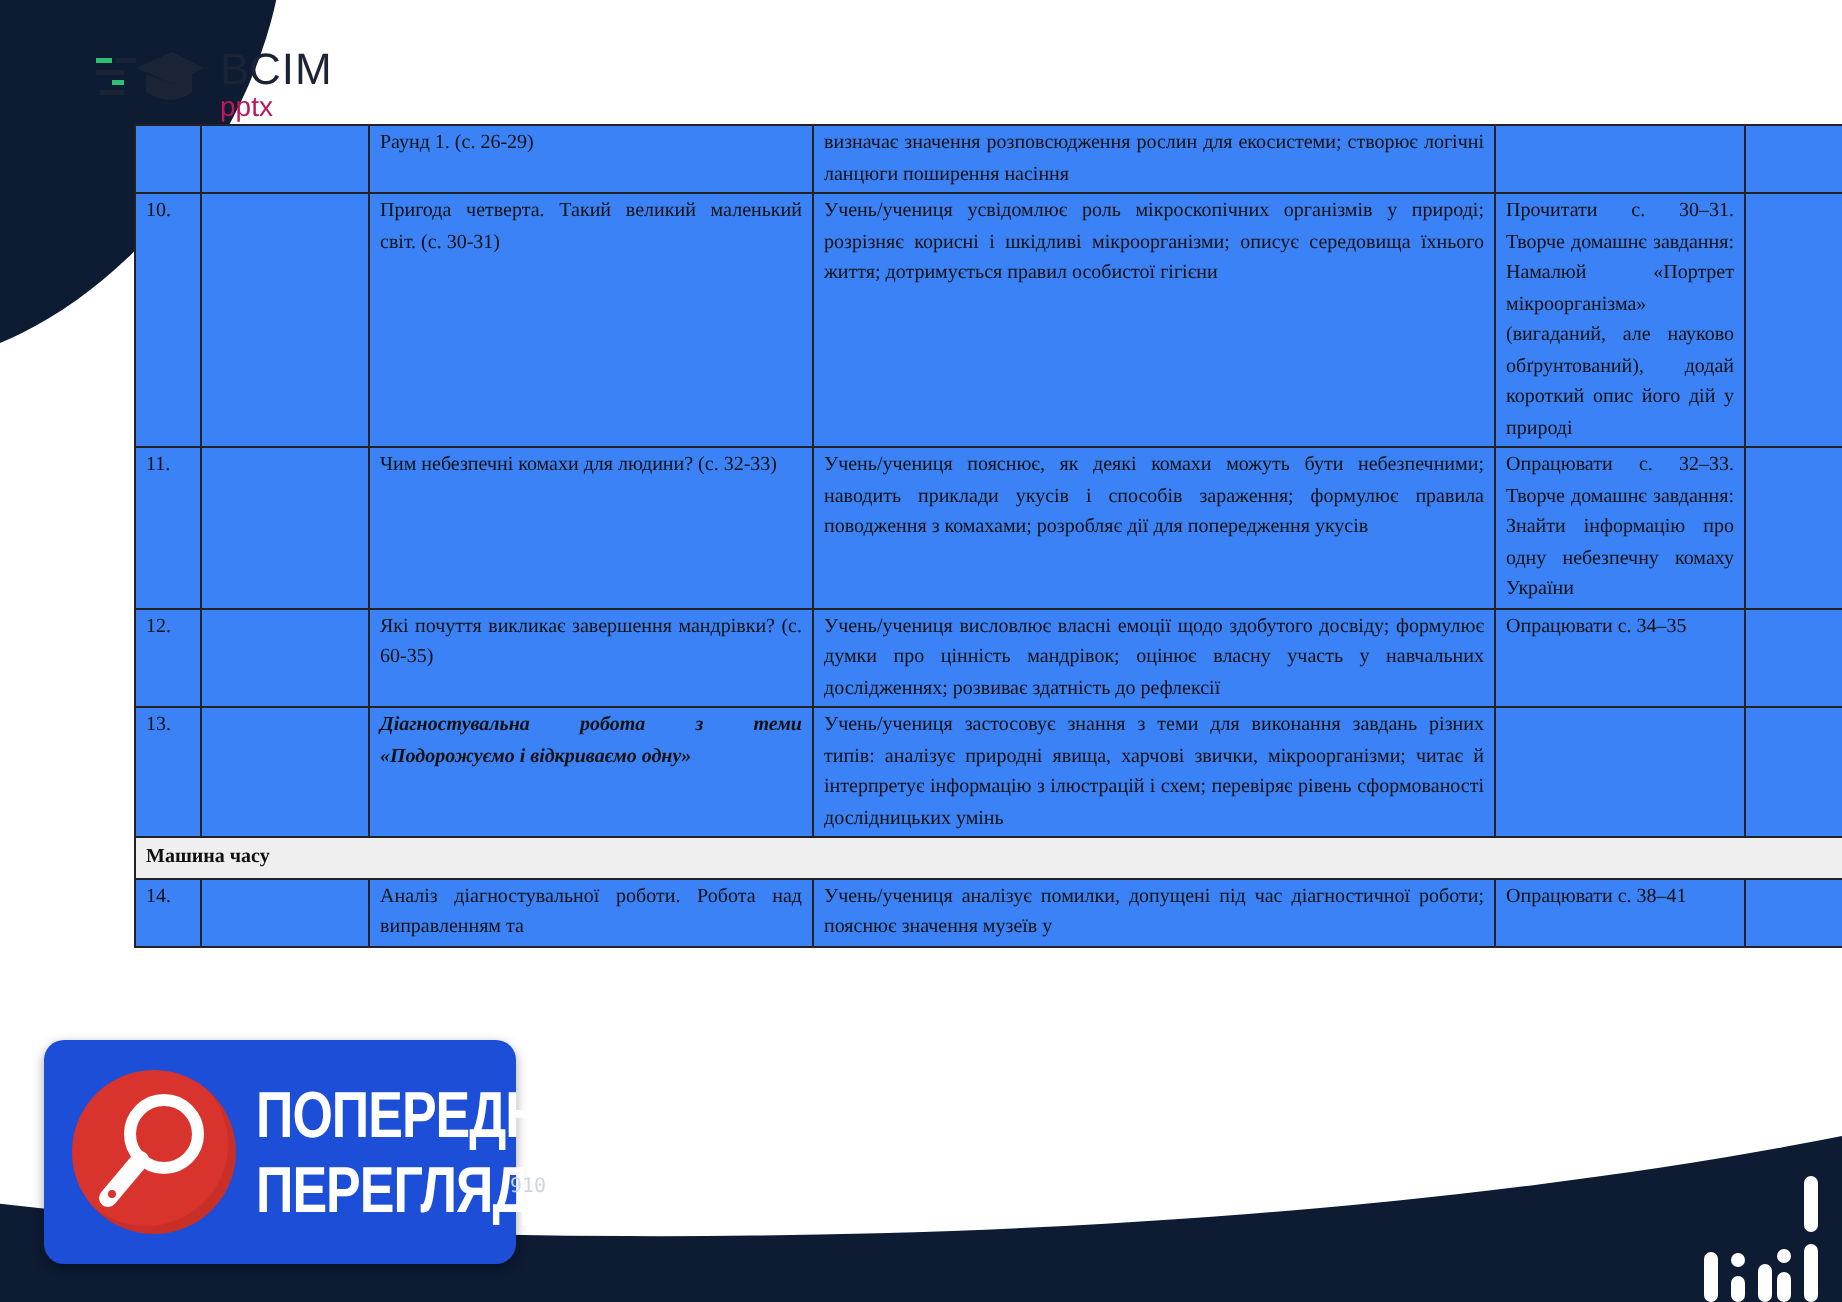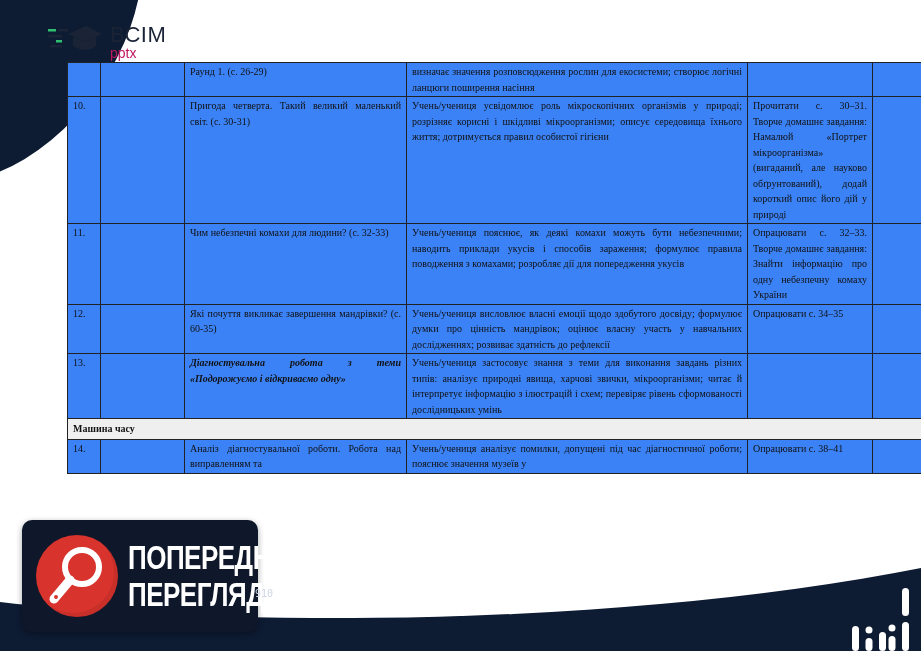--- a/index.html
+++ b/index.html
@@ -42,21 +42,21 @@
   }
   .doc-table td.num { text-align: right; }
   .doc-table td.section {
     background: #efefef; text-align: center; font-weight: bold; padding: 2px 5px;
   }
   .bi { font-weight: bold; font-style: italic; }
 
   
   .preview-badge {
     position: absolute; left: 22px; top: 520px; width: 236px; height: 112px;
-    background: #0f172a; border-radius: 10px;
+    background: #1d4ed8; border-radius: 10px;
     box-shadow: 0 2px 6px rgba(0,0,0,0.35);
     display: flex; align-items: center;
   }
   .badge-circle {
     width: 82px; height: 82px; border-radius: 50%; background: #d9332d;
     margin-left: 14px; position: relative; box-shadow: inset -4px -4px 0 rgba(0,0,0,0.08);
     flex-shrink: 0;
   }
   .badge-text {
     margin-left: 10px; color: #fff; font-family: "Liberation Sans", sans-serif;

